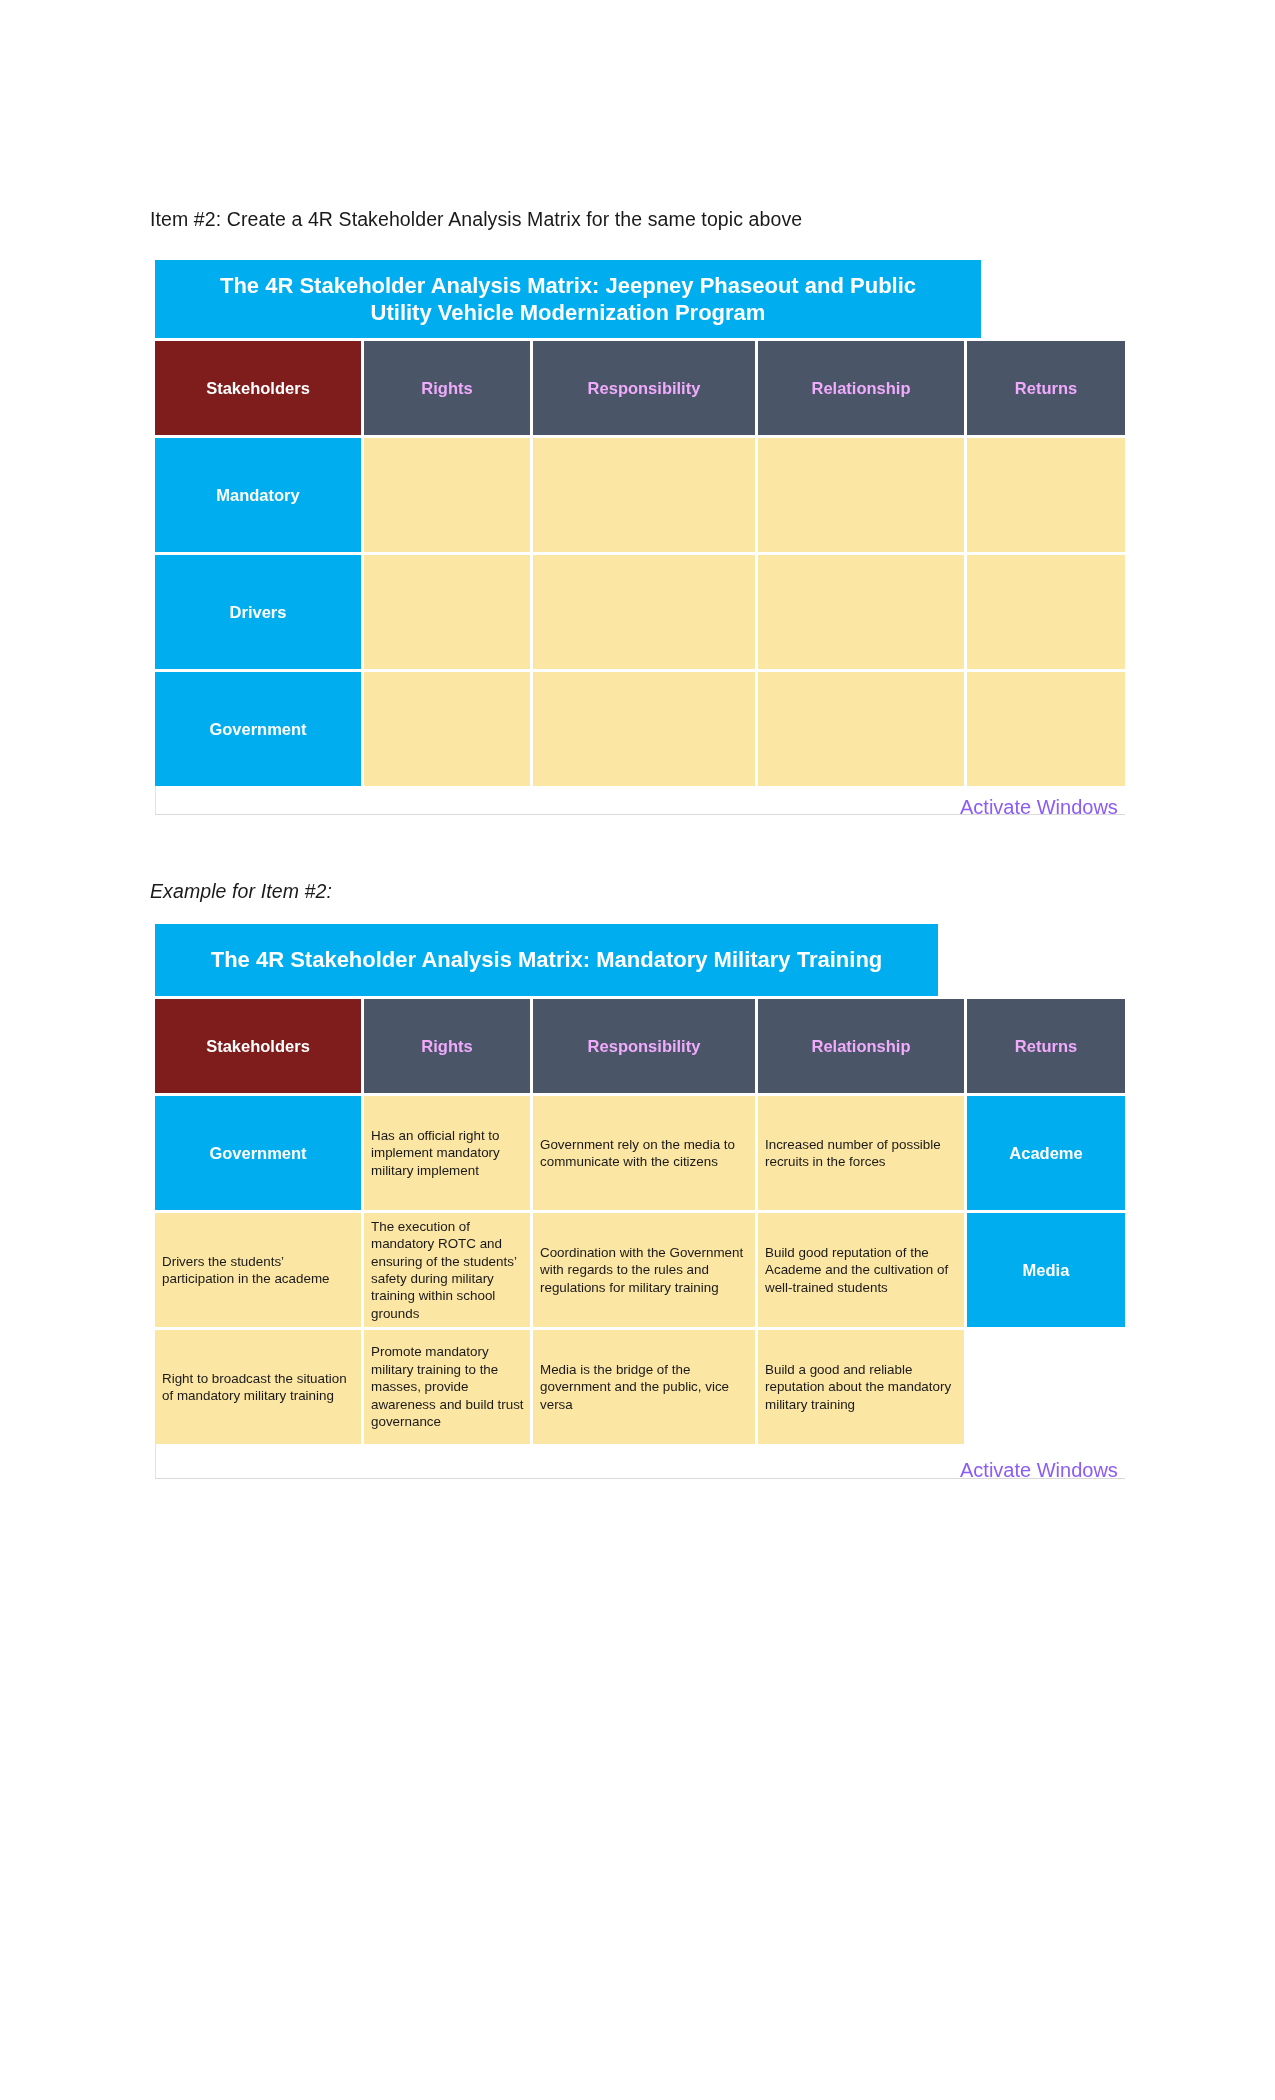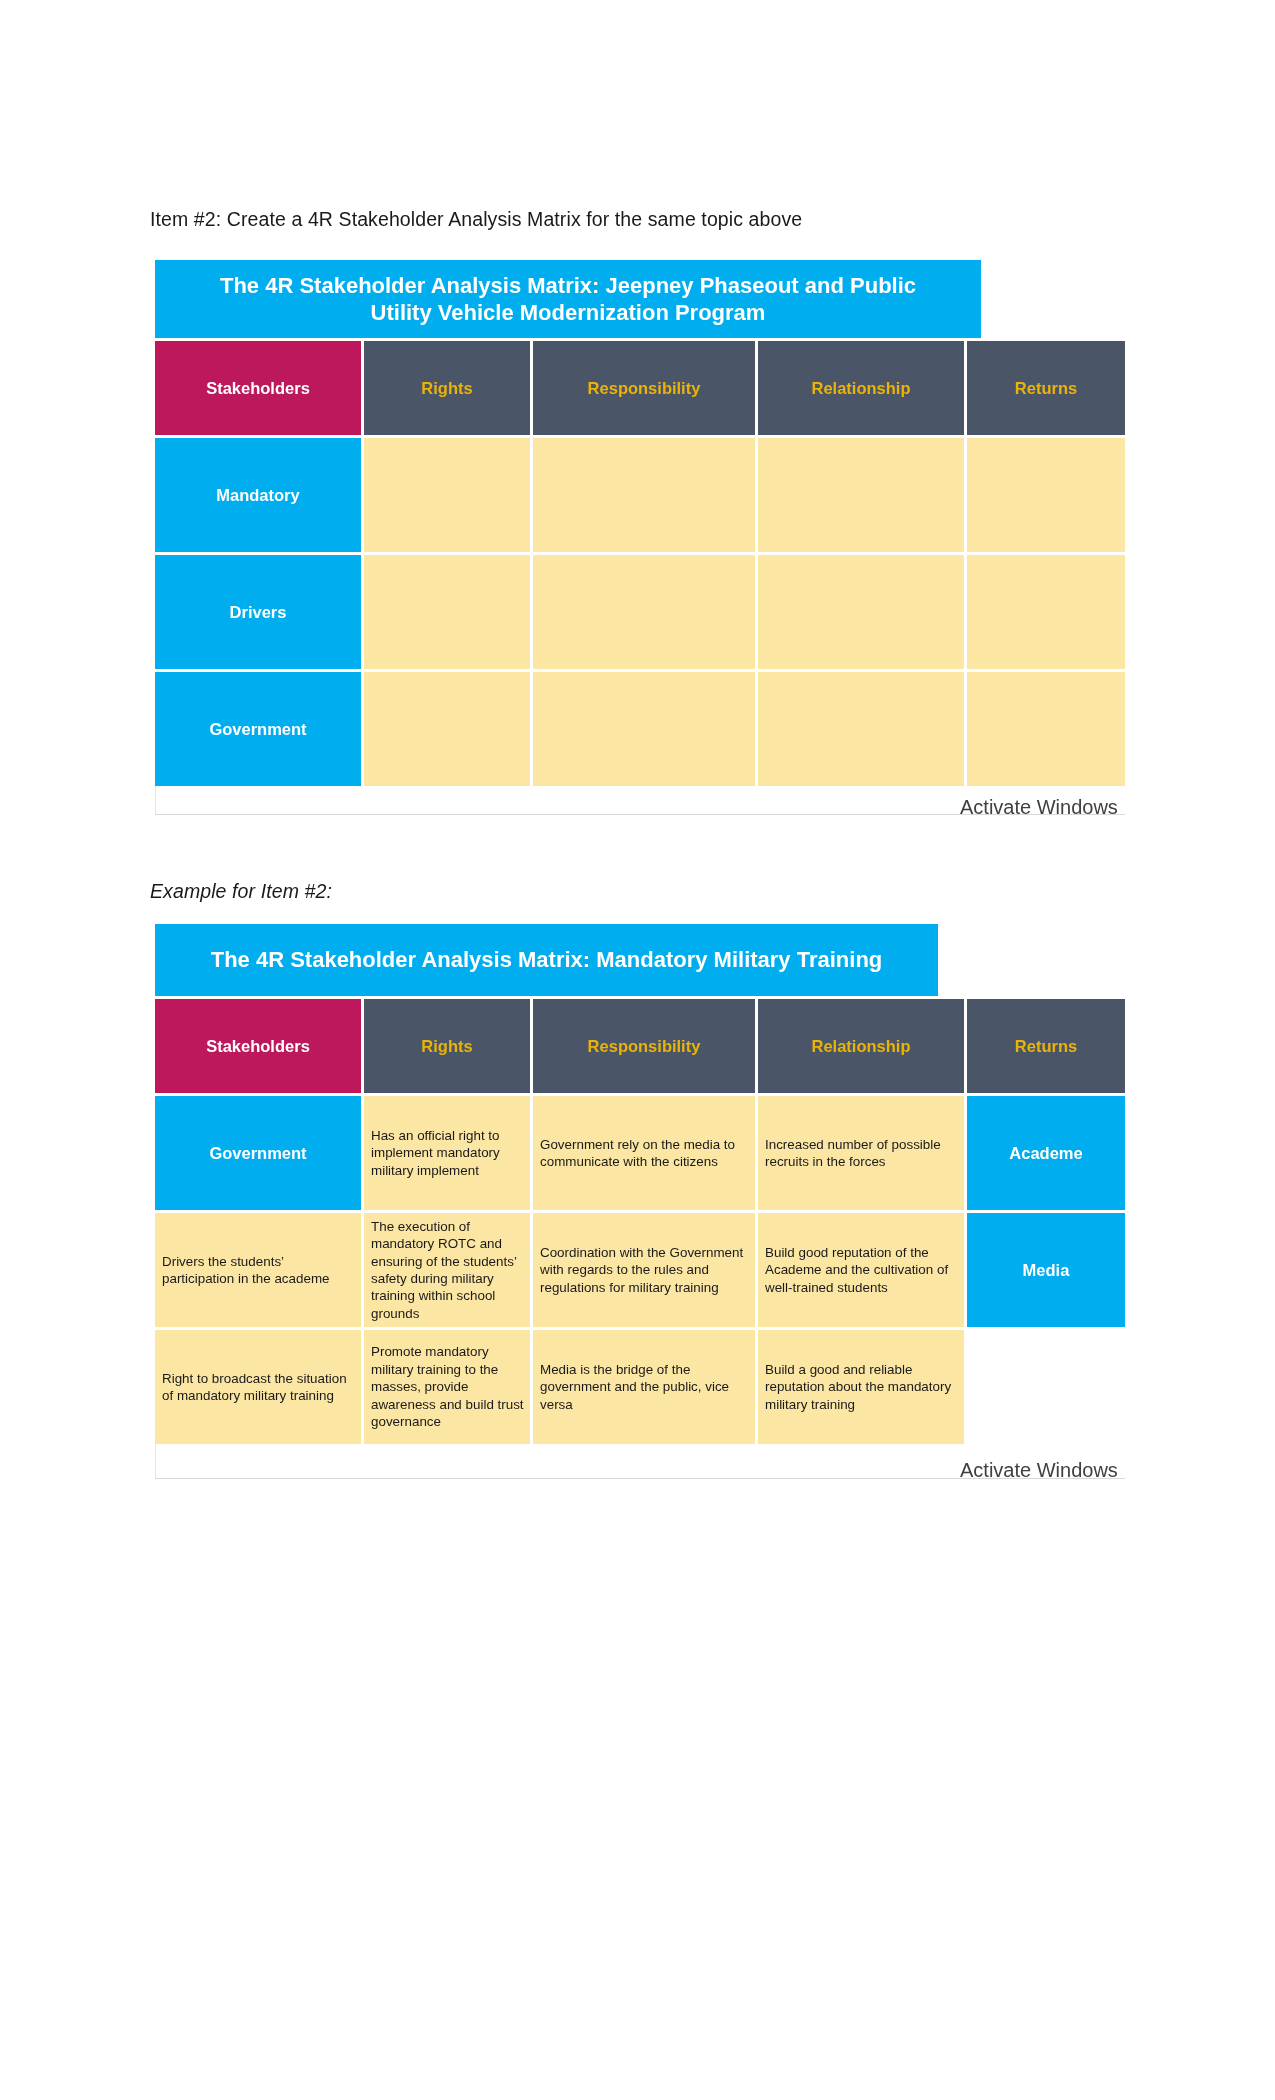--- a/index.html
+++ b/index.html
@@ -62,29 +62,29 @@
     background: #ffffff;
     gap: 3px;
     padding-top: 3px;
   }
   .cell {
     box-sizing: border-box;
     display: flex;
   }
   .col-head {
     background: #4A5568;
-    color: #eab308;
+    color: #f0abfc;
     font-weight: bold;
     align-items: center;
     justify-content: center;
     text-align: left;
     font-family: "Liberation Sans", sans-serif;
   }
   .stake-head {
-    background: #be185d;
+    background: #7f1d1d;
     color: #ffffff;
     font-weight: bold;
     align-items: center;
     justify-content: center;
     text-align: center;
     font-family: "Liberation Sans", sans-serif;
   }
   .stake-cell {
     background: #00AEEF;
     color: #ffffff;
@@ -170,21 +170,21 @@
   .clip-1 {
     position: absolute;
     left: 960px; top: 784px; width: 315px; height: 22px;
     overflow: hidden;
   }
   .clip-2 {
     position: absolute;
     left: 960px; top: 1447px; width: 315px; height: 20px;
     overflow: hidden;
   }
-  .clip-inner { position: relative; color: #404040; font-size: 20px; }
+  .clip-inner { position: relative; color: #8b5cf6; font-size: 20px; }
 </style>
 </head>
 <body>
 
 <div class="page">
 
   <div class="prompt-line" id="prompt-item2">Item #2: Create a 4R Stakeholder Analysis Matrix for the same topic above</div>
 
   <div class="left-guide" id="guide-1"></div>
   <div class="matrix" id="matrix-1">

